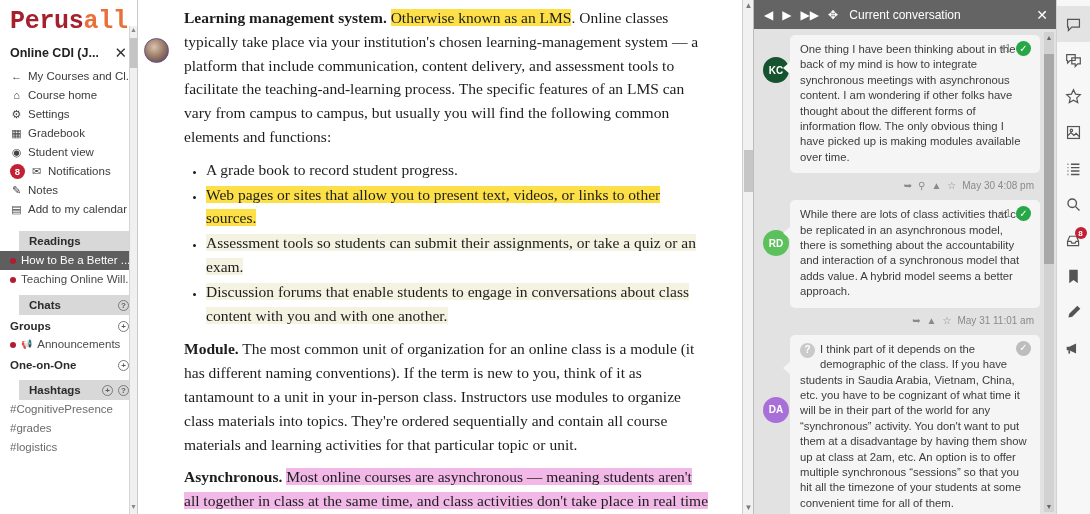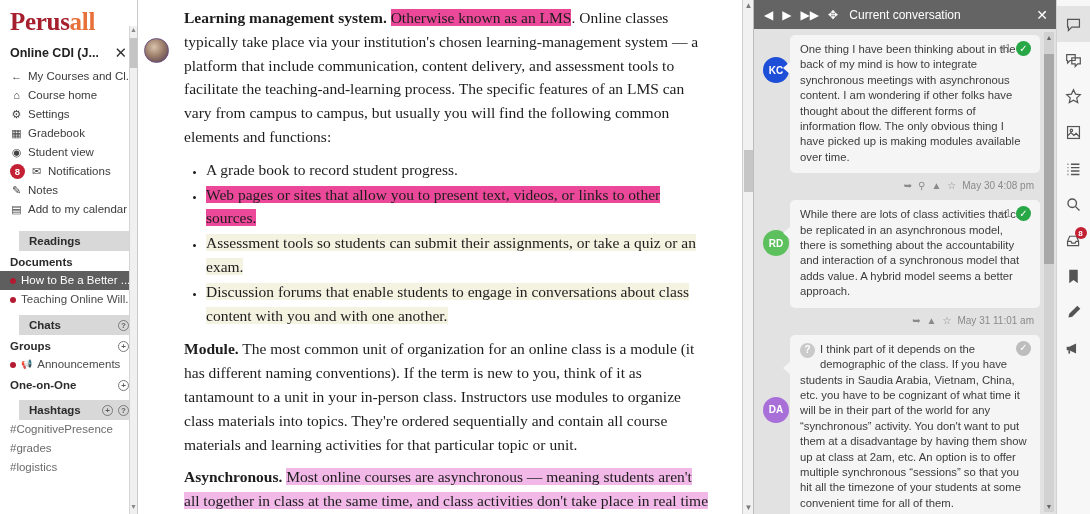--- a/index.html
+++ b/index.html
@@ -15,21 +15,21 @@
   .sidebar {
     width: 138px; height: 514px;
     background: #ffffff;
     border-right: 1px solid #c9c9c9;
     position: relative;
     overflow: hidden;
     flex: 0 0 138px;
   }
   .logo {
     padding: 9px 0 6px 10px;
-    font-family: Liberation Serif, serif;
+    font-family: Liberation Mono, monospace;
     font-size: 25px;
     font-weight: bold;
     letter-spacing: -0.3px;
     line-height: 1;
   }
   .logo .p1 { color: #a51f2d; }
   .logo .p2 { color: #e8713a; }
 
   .course-head {
     display: flex; align-items: center; justify-content: space-between;
@@ -108,21 +108,21 @@
     font-size: 15.5px; color: #1d1d1d;
     line-height: 23.8px;
     padding: 6px 44px 0 46px;
     position: relative;
   }
   .doc-inner p { margin: 0 0 9px 0; }
   .doc-inner ul { margin: 0 0 10px 0; padding-left: 22px; }
   .doc-inner li { margin-bottom: 1px; }
   .doc-inner li::marker { font-size: 11px; }
   b { font-weight: bold; }
-  .hl-blue { background: #ec4899; font-family: Liberation Serif, serif; }
+  .hl-blue { background: #fde047; font-family: Liberation Serif, serif; }
   .hl-cream { background: #f4f2e0; }
   .hl-pink { background: #f2b8e8; }
   .avatar-doc {
     position: absolute; left: 6px; top: 38px;
     width: 25px; height: 25px; border-radius: 50%;
     background: radial-gradient(circle at 40% 35%, #d9c3ae 0%, #9d7f6b 45%, #4b3550 100%);
     border: 1.5px solid #6a4f7d;
   }
   .doc-scroll {
     position: absolute; right: 0; top: 0; width: 11px; height: 514px;
@@ -268,23 +268,20 @@
       <div class="navitem">
         <span class="ic">▤</span>
         <span>Add to my calendar</span>
       </div>
     </div>
 
     <div class="sec-head">
       <span>Readings</span>
     </div>
 
-    <div class="sub-head">
-      <span>Documents</span>
-    </div>
     <div class="doc-item active">
       <span class="dot"></span>
       <span>How to Be a Better ...</span>
     </div>
     <div class="doc-item">
       <span class="dot"></span>
       <span>Teaching Online Will...</span>
     </div>
 
     <div class="sec-head">
@@ -369,21 +366,21 @@
         <span>▶▶</span>
         <span>✥</span>
       </div>
       <div class="conv-title">Current conversation</div>
       <div class="conv-close">✕</div>
     </div>
 
     <div class="conv-body">
 
       <div class="msg">
-        <div class="av" style="background:#1d4ed8">KC</div>
+        <div class="av" style="background:#14532d">KC</div>
         <div class="bubble">
           <div class="upv">
             <span class="plus1">+1</span>
             <span class="chk">✓</span>
           </div>
           <span>One thing I have been thinking about in the back of my mind is how to integrate synchronous meetings with asynchronous content. I am wondering if other folks have thought about the different forms of information flow. The only obvious thing I have picked up is making modules available over time.</span>
         </div>
       </div>
       <div class="meta">
         <span class="mi">➥</span>

